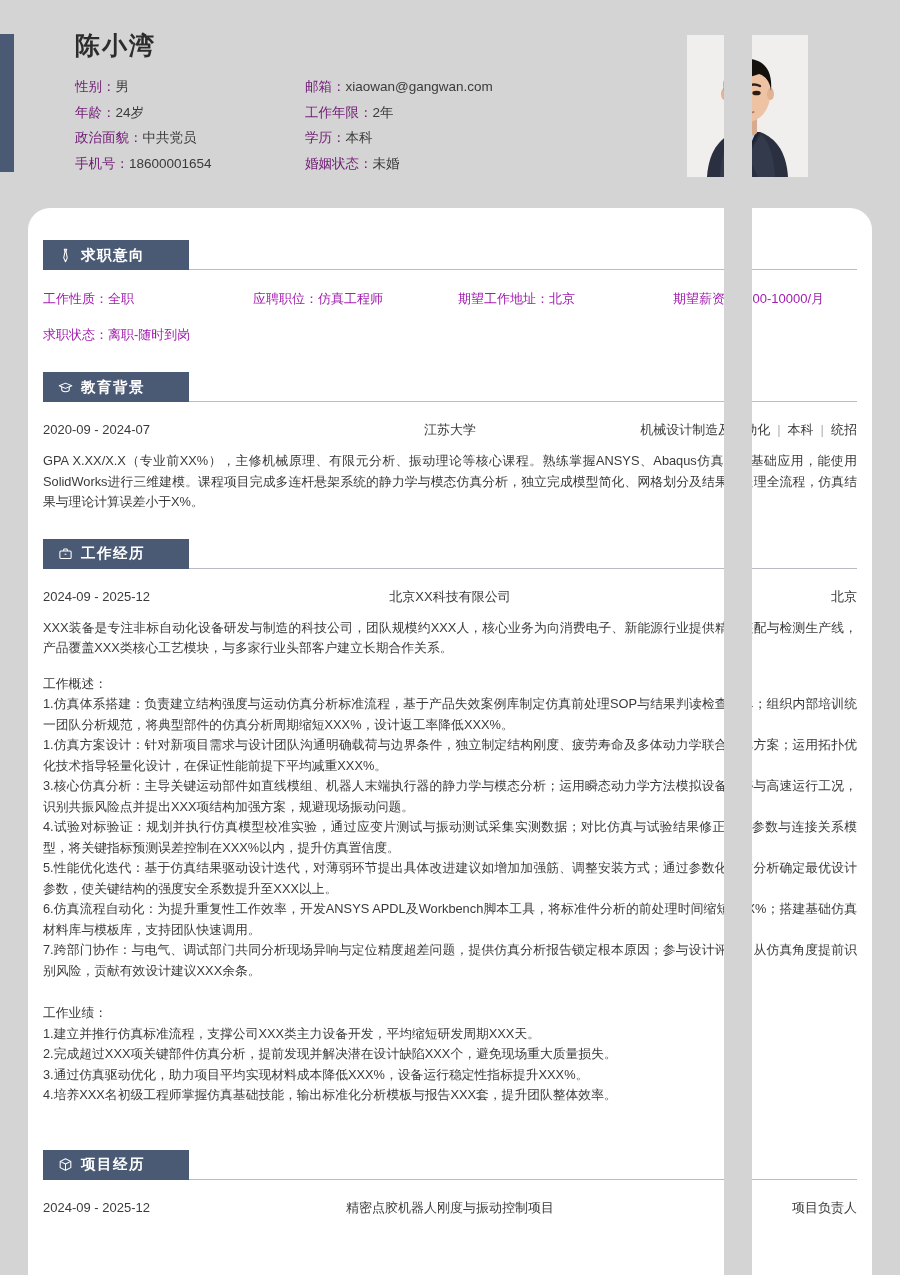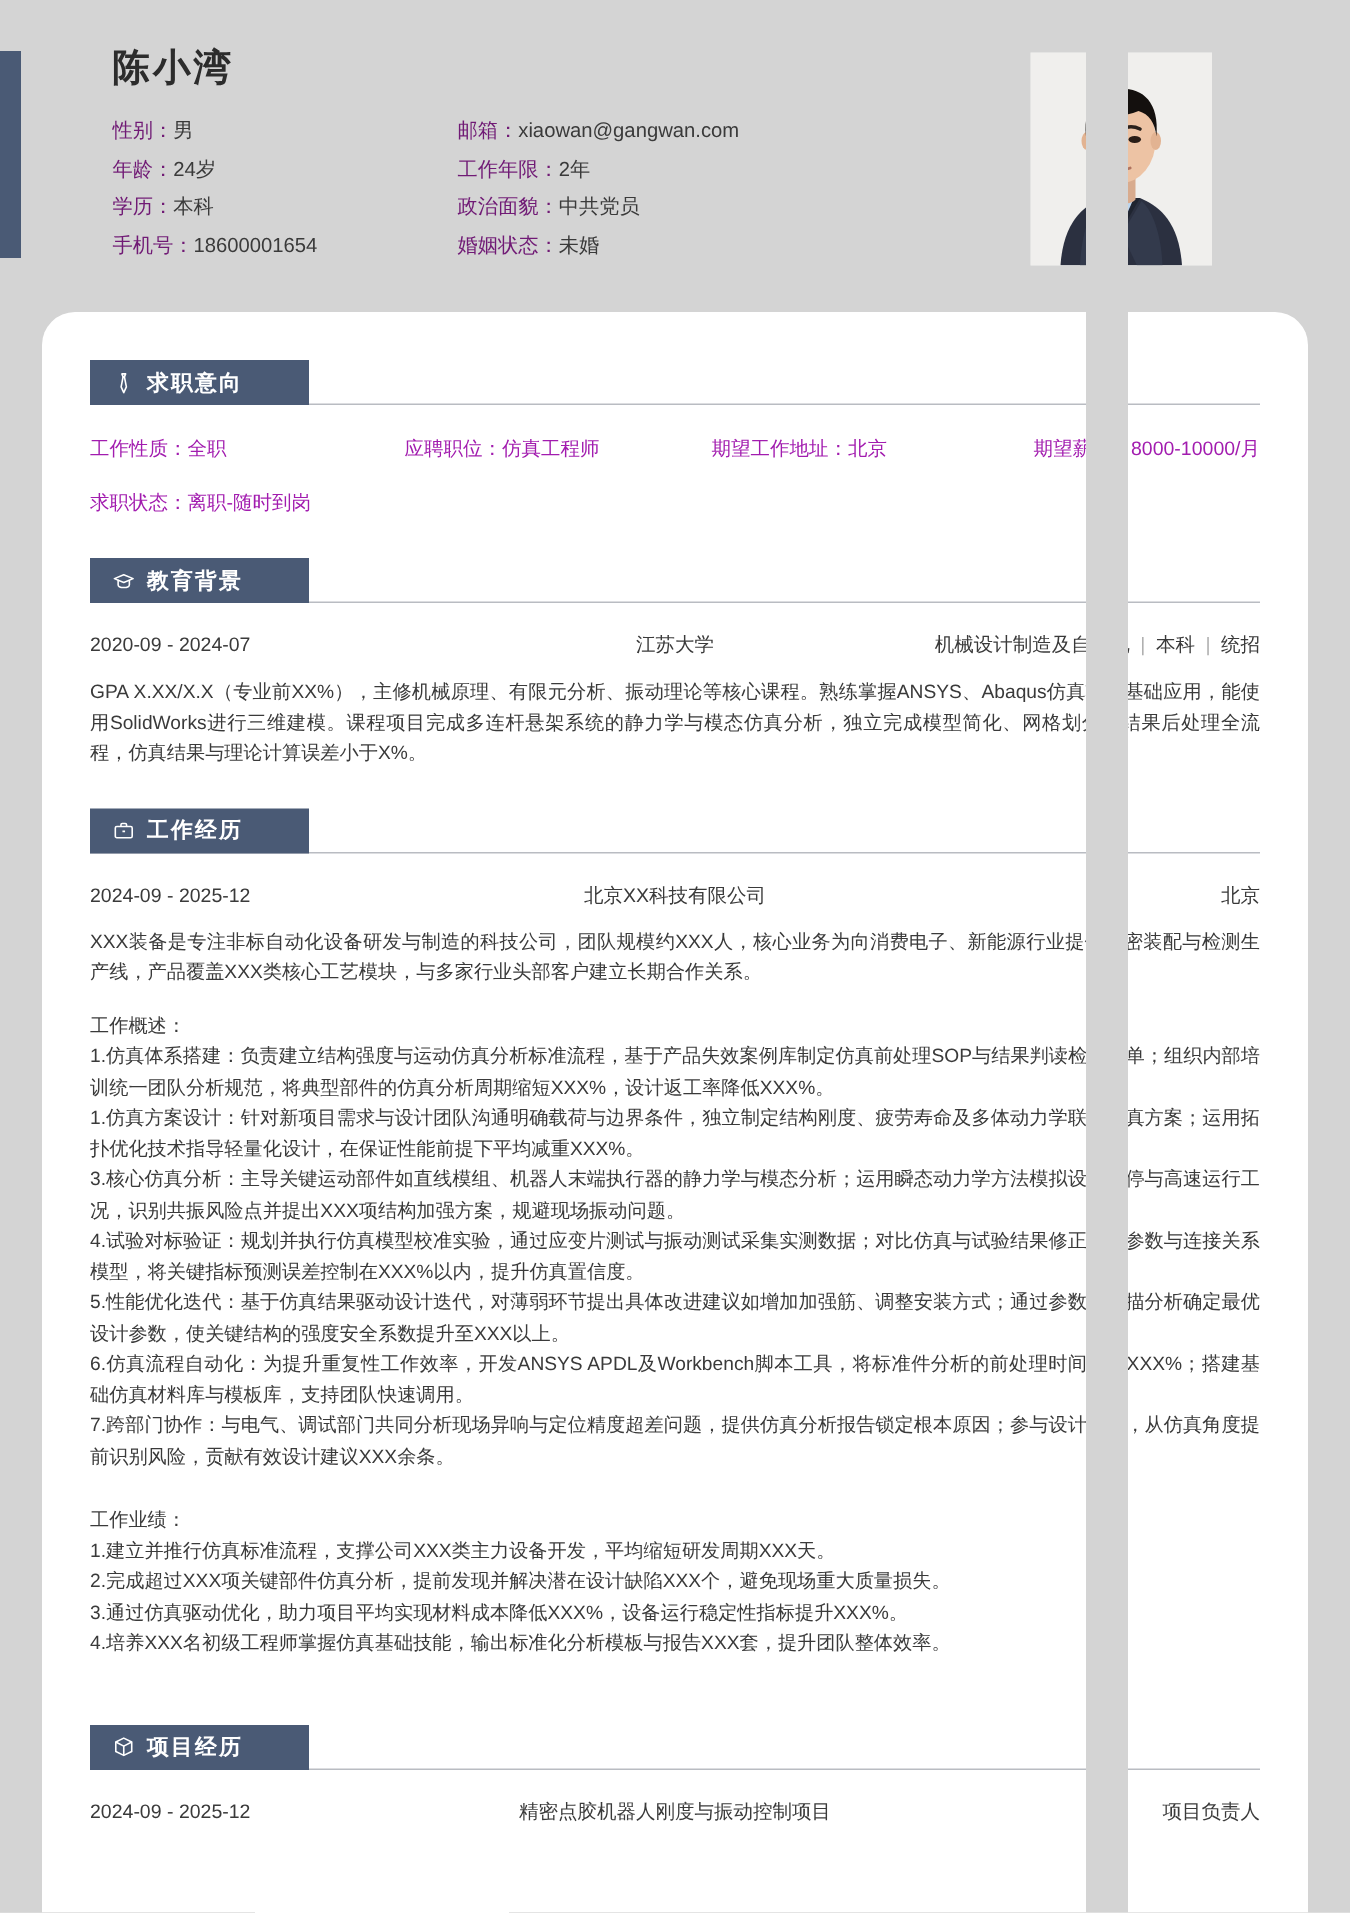--- a/index.html
+++ b/index.html
@@ -44,21 +44,21 @@
 
   
   .card {
     position: absolute; left: 28px; top: 208px;
     width: 844px; min-height: 1067px;
     background: #ffffff;
     border-radius: 22px 22px 0 0;
     padding: 32px 0 0 0;
     overflow: hidden;
   }
-  .inner { padding: 0 32px; }
+  .inner { padding: 0 15px; }
 
   
   .sec-head {
     position: relative;
     height: 30px;
     margin-bottom: 0;
   }
   .sec-rule {
     position: absolute; left: 0; right: 0; bottom: 0;
     height: 1px; background: #b9bcc2;
@@ -139,24 +139,24 @@
         </div>
 
         <div class="info-item">
           <span class="lab">年龄：</span><span>24岁</span>
         </div>
         <div class="info-item">
           <span class="lab">工作年限：</span><span>2年</span>
         </div>
 
         <div class="info-item">
+          <span class="lab">政治面貌：</span><span>中共党员</span>
+        </div>
+        <div class="info-item">
           <span class="lab">学历：</span><span>本科</span>
-        </div>
-        <div class="info-item">
-          <span class="lab">政治面貌：</span><span>中共党员</span>
         </div>
 
         <div class="info-item">
           <span class="lab">手机号：</span><span>18600001654</span>
         </div>
         <div class="info-item">
           <span class="lab">婚姻状态：</span><span>未婚</span>
         </div>
       </div>
     </div>

